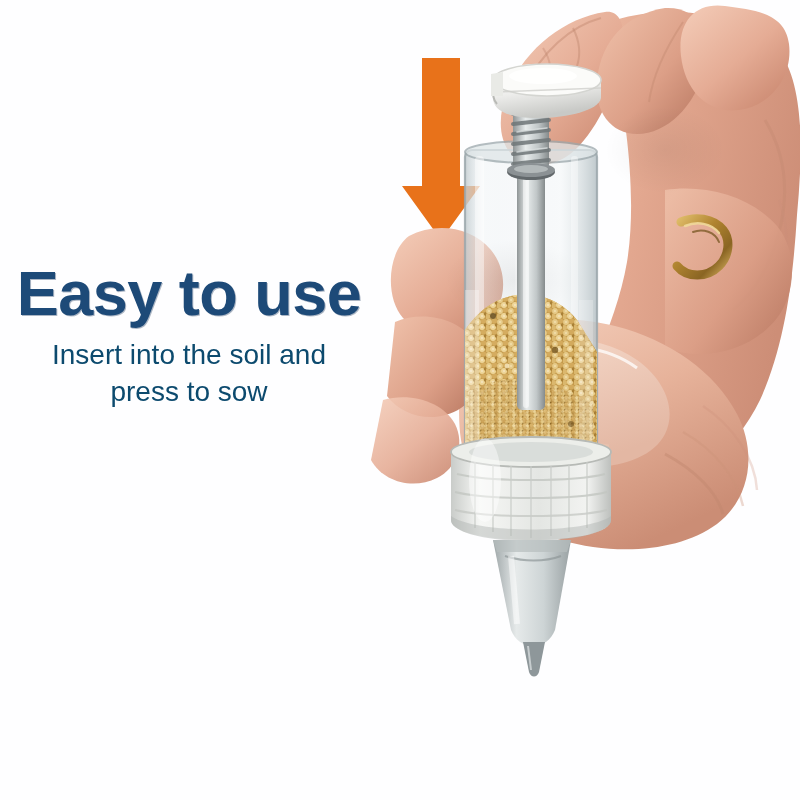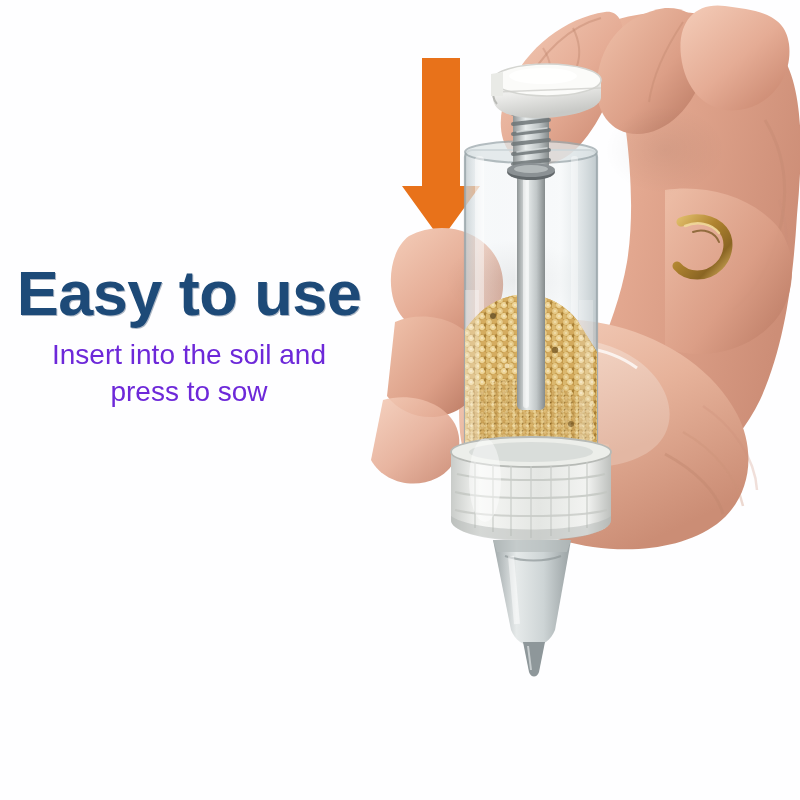--- a/index.html
+++ b/index.html
@@ -35,21 +35,21 @@
     color: #1d4a78;
     letter-spacing: -0.5px;
     line-height: 1.0;
     margin: 0 0 12px 0;
     text-shadow: 1px 1px 0 rgba(20,50,85,0.35);
   }
   .subline {
     font-family: "Liberation Sans", sans-serif;
     font-size: 28px;
     font-weight: normal;
-    color: #6d28d9;
+    color: #0c4a6e;
     line-height: 1.32;
     margin: 0;
     padding: 0 18px;
   }
 
   
   .arrow {
     position: absolute;
     left: 402px;
     top: 58px;

